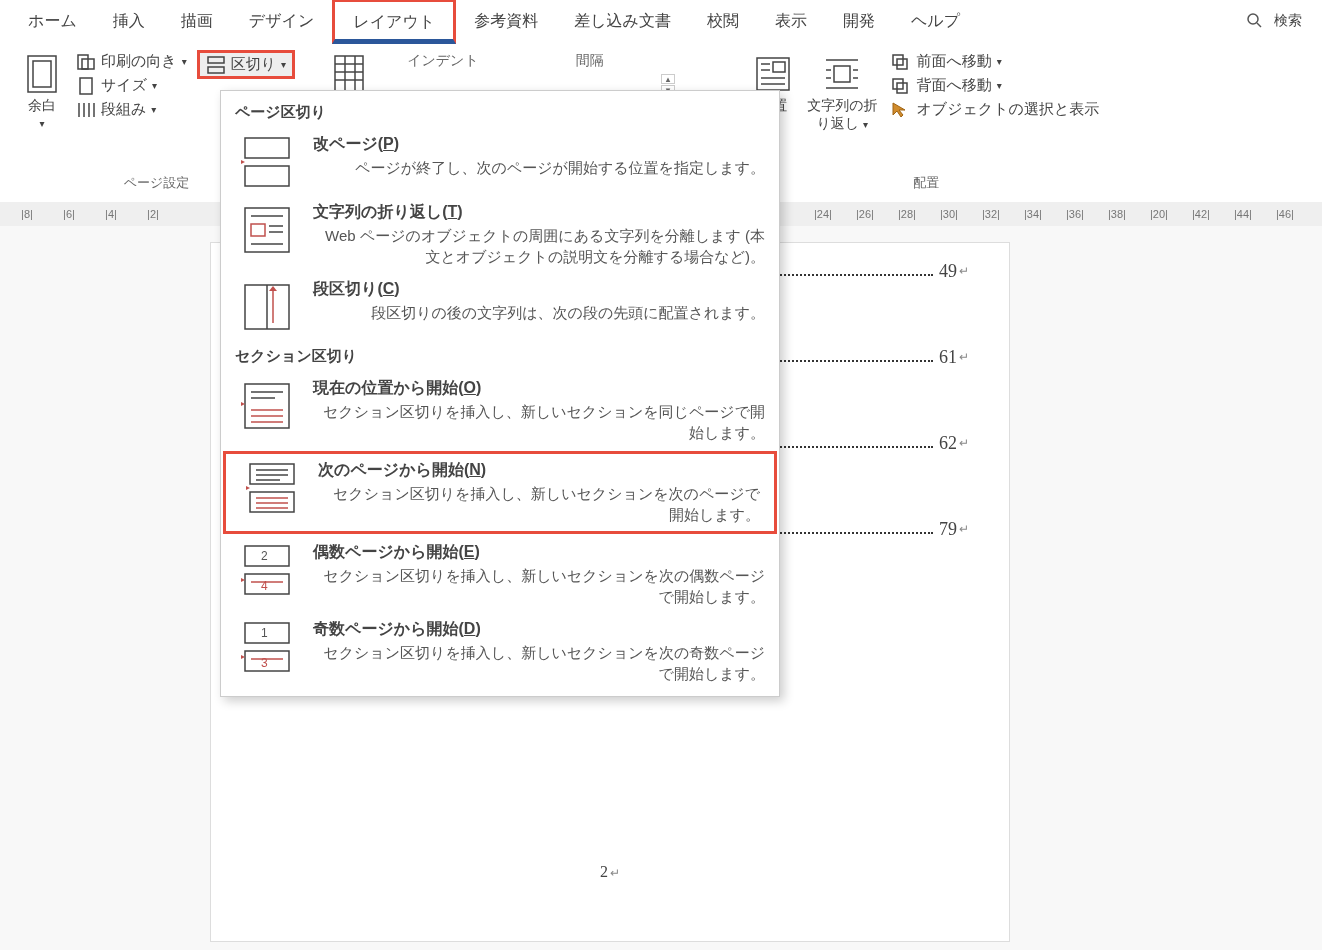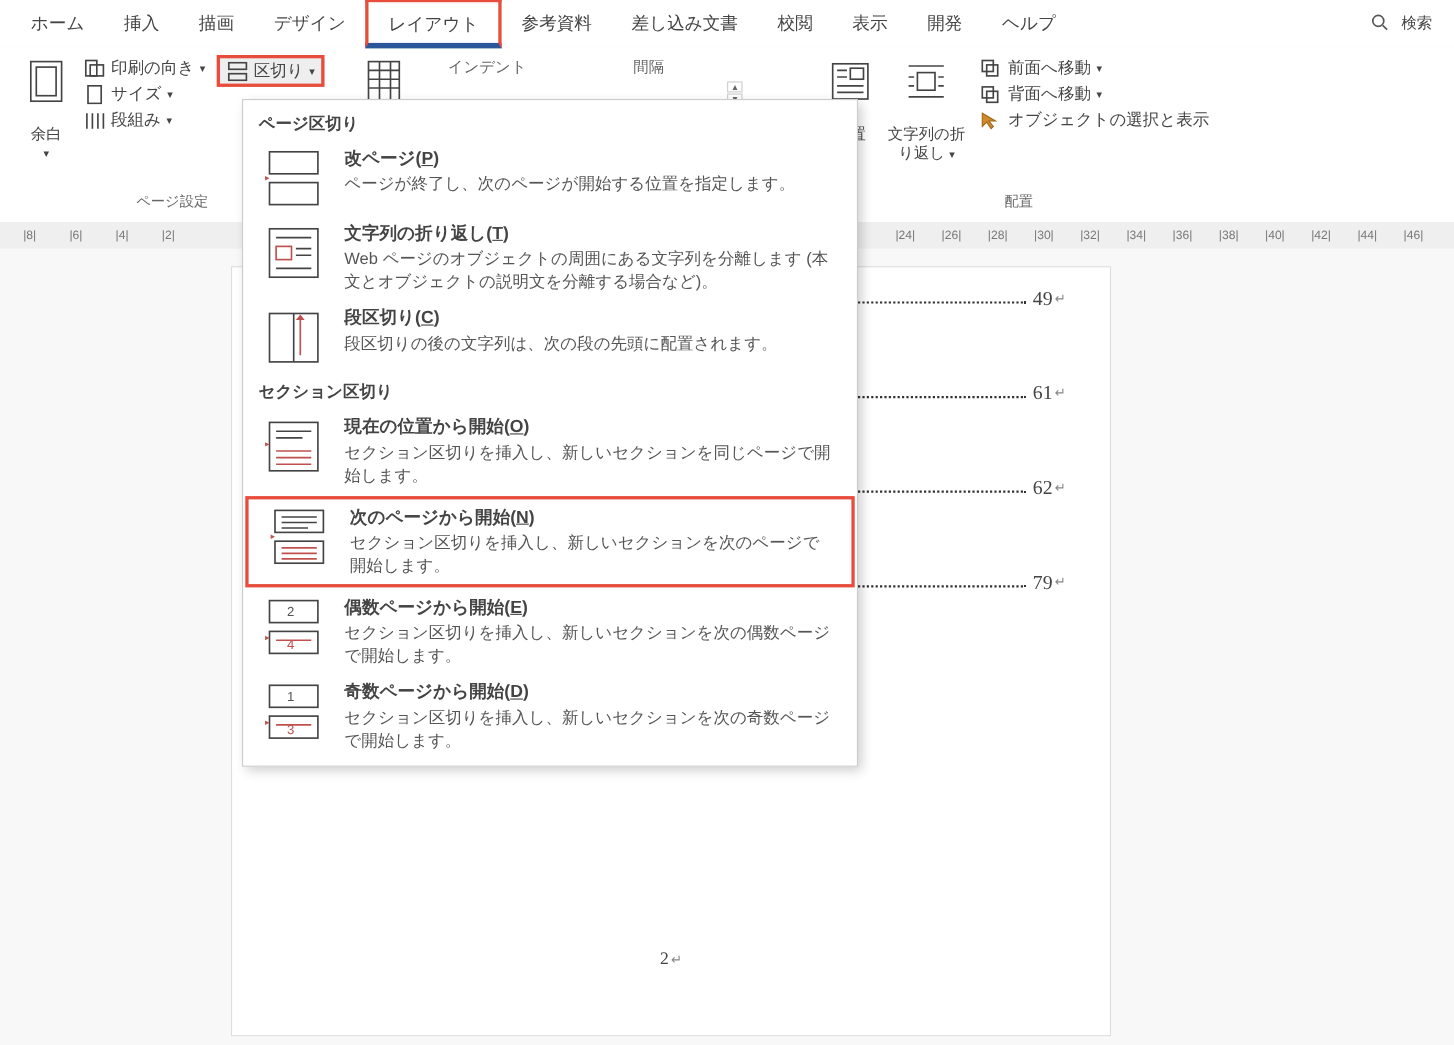--- a/index.html
+++ b/index.html
@@ -13,42 +13,42 @@
     
     
     .ribbon { display: flex; background: #fff; height: 160px; padding: 6px 10px; gap: 8px; }
     .group { display: flex; flex-direction: column; position: relative; padding: 2px 8px; }
     .group-body { display: flex; gap: 6px; flex: 1; }
     .group-label { text-align: center; font-size: 13px; color: #666; padding-bottom: 2px; }
     .dialog-launcher { position: absolute; right: 2px; bottom: 2px; width: 14px; height: 14px; font-size: 12px; color: #999; cursor: pointer; }
     
     .big-btn { display: flex; flex-direction: column; align-items: center; gap: 3px; padding: 4px; cursor: pointer; min-width: 48px; }
     .big-btn .glyph { width: 40px; height: 40px; display: flex; align-items: center; justify-content: center; }
-    .big-btn .lbl { font-size: 14px; text-align: center; margin-top: 16px; }
+    .big-btn .lbl { font-size: 14px; text-align: center; }
     .chev { font-size: 10px; }
     
     .stack { display: flex; flex-direction: column; gap: 1px; }
     .row-btn { display: flex; align-items: center; gap: 5px; padding: 2px 4px; cursor: pointer; white-space: nowrap; font-size: 15px; }
     .row-btn .icn { width: 20px; height: 18px; display: inline-flex; align-items: center; justify-content: center; }
     
     
     .breaks-btn { border: 3px solid #e74c3c; background: #eee; padding: 2px 6px; }
     
     .section-header { font-size: 14px; color: #666; padding: 2px 4px; }
     
     
     .dropdown { position: absolute; left: 220px; top: 90px; width: 560px; background: #fff; border: 1px solid #ccc; box-shadow: 4px 4px 10px rgba(0,0,0,0.2); z-index: 100; padding: 6px 0; }
     .dd-header { font-weight: bold; padding: 6px 14px; font-size: 15px; }
     .dd-item { display: flex; gap: 14px; padding: 6px 14px; cursor: pointer; }
     .dd-item.highlighted { border: 3px solid #e74c3c; margin: 2px; }
     .dd-icon { width: 64px; height: 56px; flex-shrink: 0; display: flex; align-items: center; justify-content: center; }
     .dd-text { flex: 1; }
     .dd-title { font-weight: bold; font-size: 16px; margin-bottom: 2px; }
     .dd-title .ul { text-decoration: underline; }
-    .dd-desc { font-size: 15px; color: #555; line-height: 1.4; }
+    .dd-desc { font-size: 15px; color: #555; line-height: 1.4; text-align: right; }
     
     
     .doc-area { position: relative; background: #f8f8f8; width: 100%; height: calc(100% - 202px); }
     .ruler { display: flex; height: 24px; font-size: 11px; color: #777; background: #efefef; padding-left: 10px; align-items: center; gap: 8px; white-space: nowrap; overflow: hidden; }
     .ruler span { display: inline-block; width: 34px; text-align: center; }
     .page { position: absolute; left: 210px; top: 40px; width: 800px; height: 700px; background: #fff; border: 1px solid #ddd; }
     .toc-line { position: absolute; right: 40px; height: 24px; display: flex; align-items: center; }
     .toc-num { font-size: 18px; font-family: serif; }
     .toc-dots { width: 300px; border-bottom: 2px dotted #333; margin-right: 6px; height: 10px; }
     .return-mark { font-size: 12px; color: #888; margin-left: 2px; }
@@ -394,21 +394,21 @@
       <span>|2|</span>
     <span style="width:620px"></span>
     <span>|24|</span>
       <span>|26|</span>
       <span>|28|</span>
       <span>|30|</span>
       <span>|32|</span>
       <span>|34|</span>
       <span>|36|</span>
       <span>|38|</span>
-      <span>|40|</span>
+      <span>|20|</span>
       <span>|42|</span>
       <span>|44|</span>
       <span>|46|</span>
   </div>
   <div class="page">
     <div class="toc-line" style="top:16px">
         <div class="toc-dots"></div>
         <span class="toc-num">49</span>
         <span class="return-mark">↵</span>
       </div>

